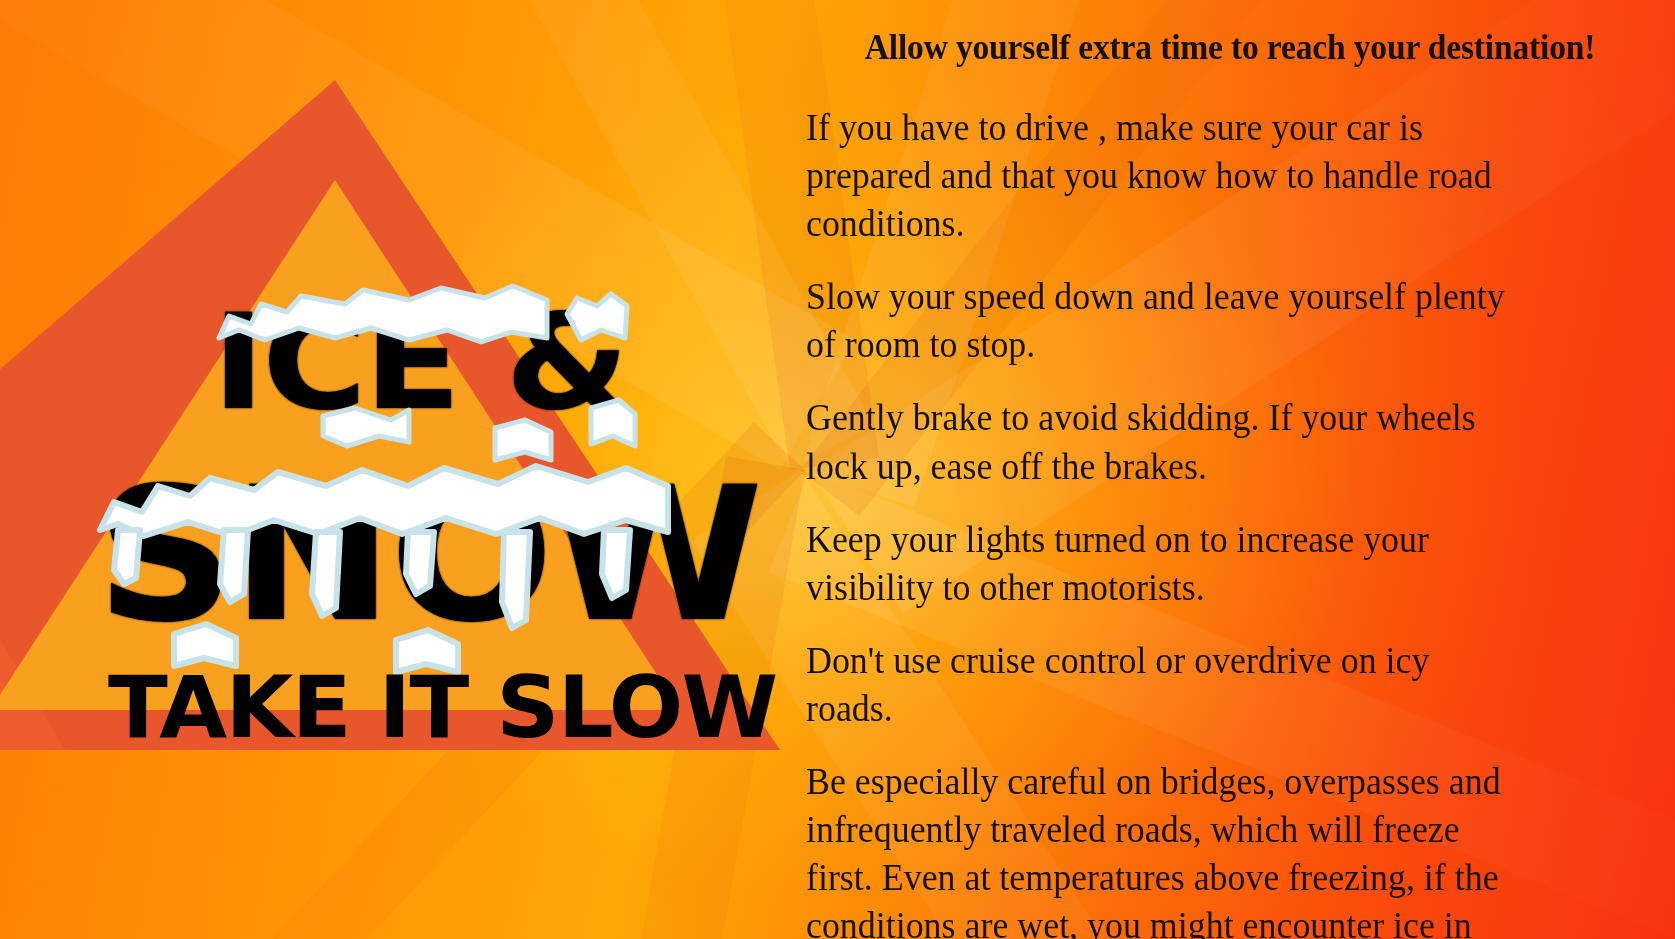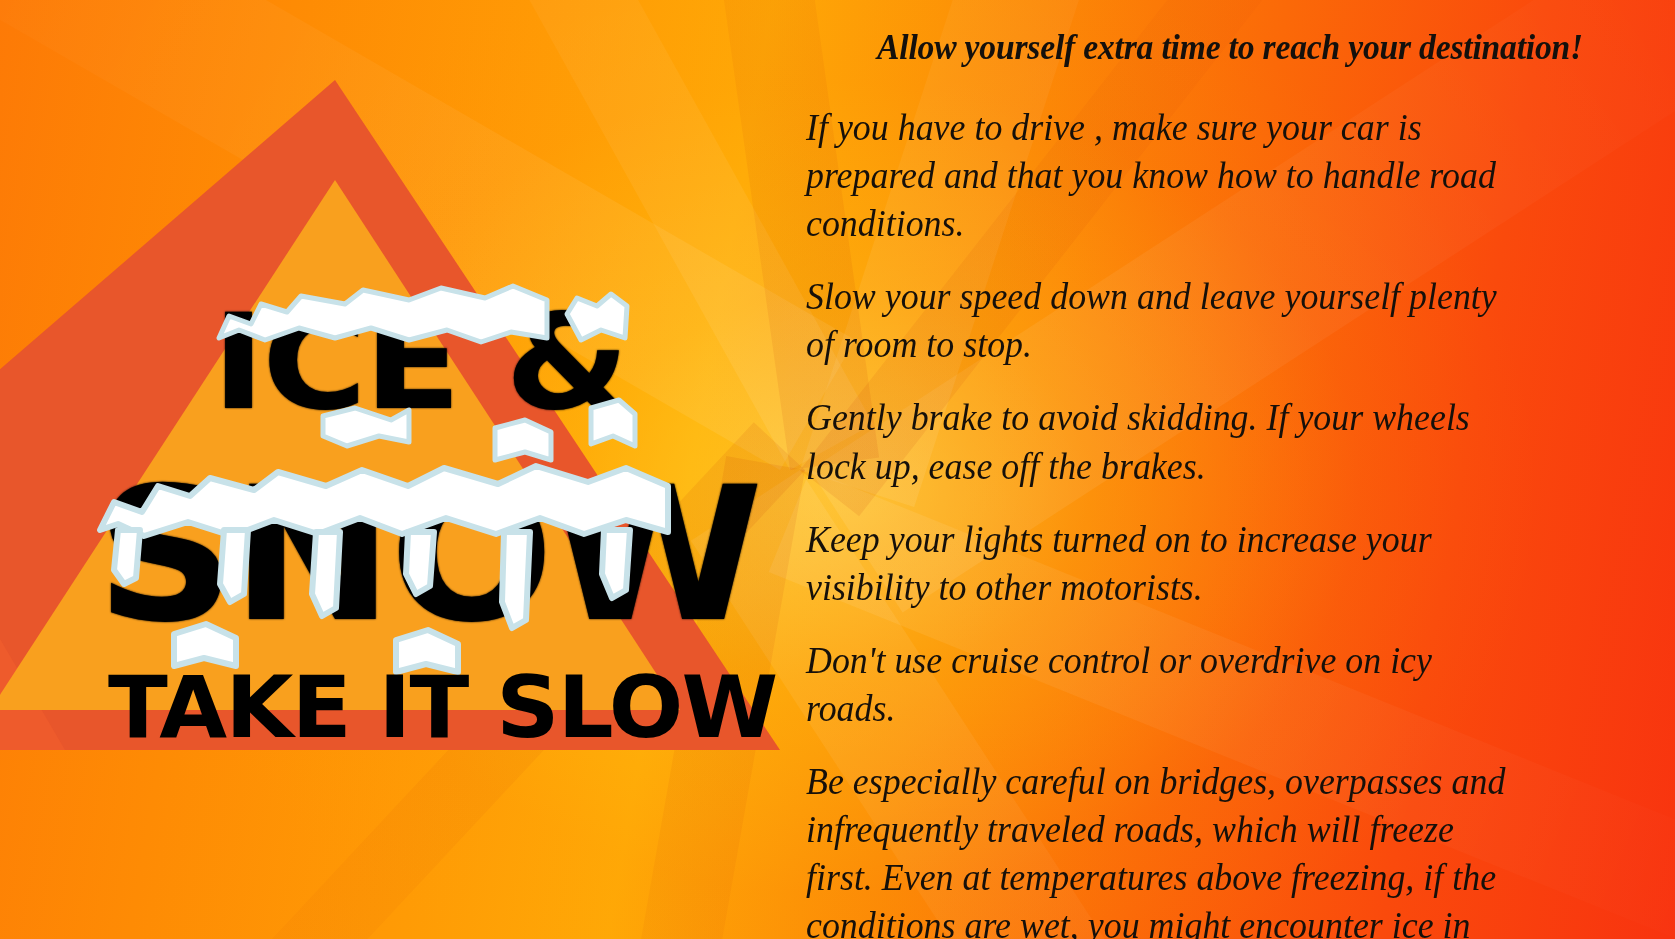--- a/index.html
+++ b/index.html
@@ -68,21 +68,21 @@
     transform-origin: left top;
   }
 
   
   .snowcap { position:absolute; pointer-events:none; }
 
   
   #content {
     position: absolute;
     left: 800px; top: 0;
-    width: 875px; height: 937px; font-style: italic;
+    width: 875px; height: 937px;
   }
   #headline {
     position: absolute;
     left: 0; top: 28px;
     width: 860px;
     text-align: center;
     font-family: "Liberation Serif", "DejaVu Serif", serif;
     font-weight: bold;
     font-size: 35px;
     color: #14100c;

